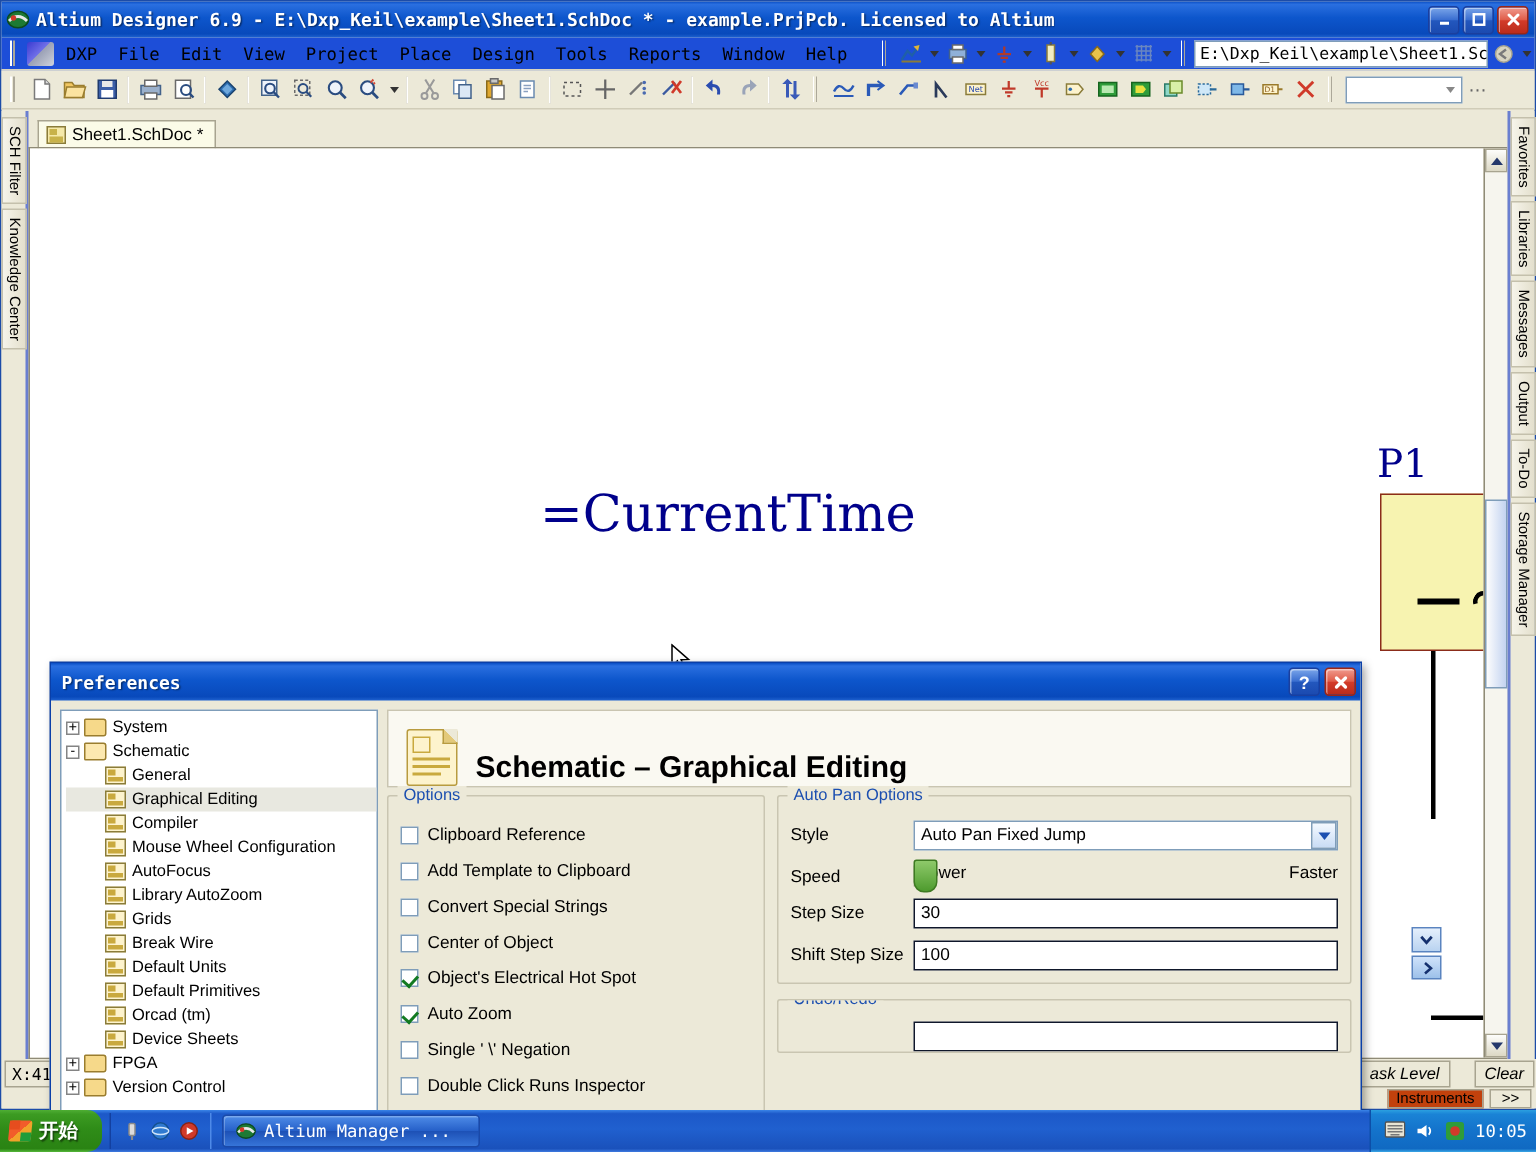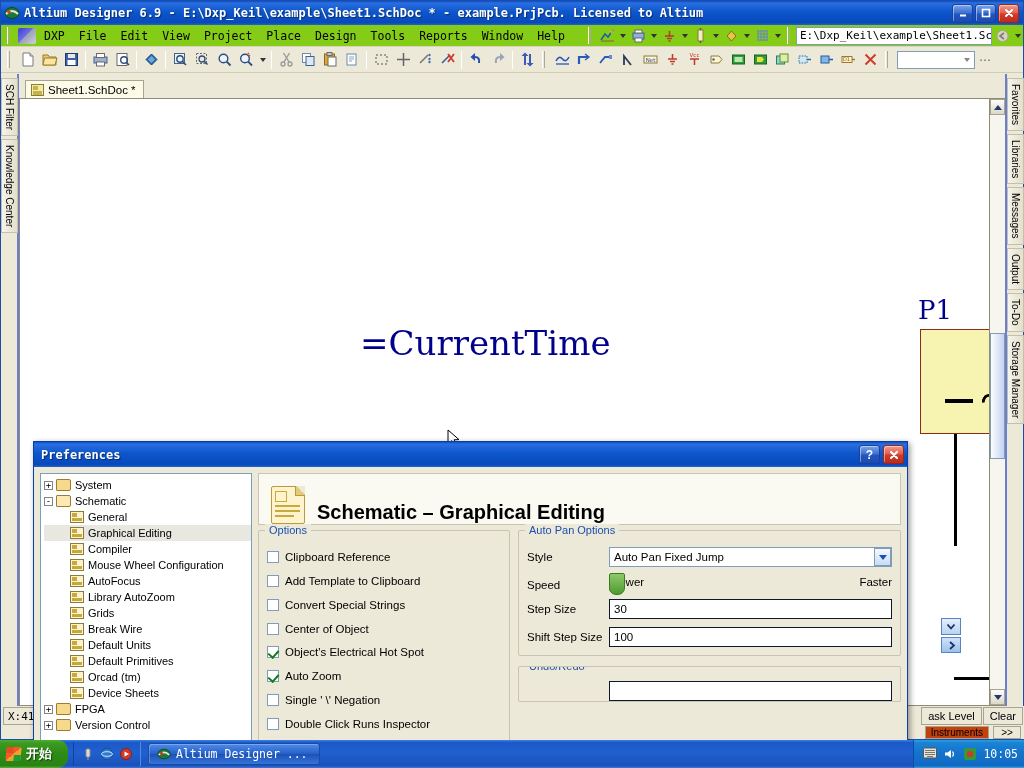--- a/index.html
+++ b/index.html
@@ -44,21 +44,21 @@
     background:linear-gradient(to bottom,#7ba6ea 0%,#3a6ed0 48%,#2357bd 52%,#1b4ab0 100%);
     box-shadow:inset 1px 1px 0 rgba(255,255,255,.45);
   }
   .tbtn.close {
     background:linear-gradient(to bottom,#f09b8e 0%,#e05c49 48%,#d23b2a 52%,#bb2c1c 100%);
     border-color:#9c2616;
   }
 
   
   #menubar {
-    height:22px; background:#84cc16; display:flex; align-items:center;
+    height:22px; background:#1d4ed8; display:flex; align-items:center;
     border-bottom:1px solid #d8d4c0; padding-left:2px;
   }
   .grip { width:7px; height:17px; margin:0 3px; flex:none;
     background:
       linear-gradient(to right, transparent 1px, #fff 1px, #fff 2px, transparent 2px),
       linear-gradient(to right, transparent 3px, #aca899 3px, #aca899 4px, transparent 4px);
   }
   #menubar .dxp-ico {
     width:18px;height:16px;margin:0 1px 0 2px;flex:none;
     background:linear-gradient(135deg,#3b3bd1 0%,#6f6fe8 45%,#9aa0b5 46%,#cfd3dd 100%);
@@ -163,21 +163,21 @@
   #bottomstrip {
     position:absolute; left:0; bottom:13px; width:1024px; height:20px;
     background:#ece9d8; display:flex; align-items:center;
   }
   .statuscell {
     height:18px; border:1px solid #a8a490; background:#ece9d8;
     display:flex;align-items:center;padding:0 4px; font-size:11px;
     font-family:"DejaVu Sans Mono",monospace;
   }
   #panel-tabs {
-    position:absolute; right:0; bottom:13px; height:20px; display:flex; align-items:center; gap:1px;
+    position:absolute; right:0; bottom:13px; height:20px; display:flex; align-items:center; gap:16px;font-style:italic;
   }
   .ptab {
     height:18px;border:1px solid #a8a490;background:#ece9d8;
     padding:0 6px;display:flex;align-items:center;font-size:11px;
   }
   #statusbar-bottom {
     position:absolute; left:0; bottom:0; width:1024px; height:13px;
     background:#ece9d8;
   }
 
@@ -1013,21 +1013,21 @@
   </span>
   <span id="tasks">
     <span class="taskbtn">
       <span style="width:14px;height:14px;flex:none;">
         <svg width="14" height="14" viewBox="0 0 16 16">
           <ellipse cx="8" cy="8" rx="7" ry="5.5" fill="#1d7a34" stroke="#0d4a1e"></ellipse>
           <path d="M2 9 Q8 3 14 9" stroke="#e8e8e8" stroke-width="2" fill="none"></path>
           <circle cx="5" cy="7" r="1.8" fill="#d23a2a"></circle>
         </svg>
       </span>
-      <span>Altium Designer ...</span>
+      <span>Altium Manager ...</span>
     </span>
   </span>
   <span id="tray">
     <span class="tray-ico">
       <svg width="14" height="12" viewBox="0 0 14 12">
           <rect x="0.5" y="1" width="13" height="10" rx="1" fill="#e8e4d4" stroke="#555"></rect>
           <path d="M2 3.5 H12 M2 5.5 H12 M2 7.5 H12 M4 9.5 H10" stroke="#777"></path>
         </svg>
     </span>
     <span class="tray-ico">

